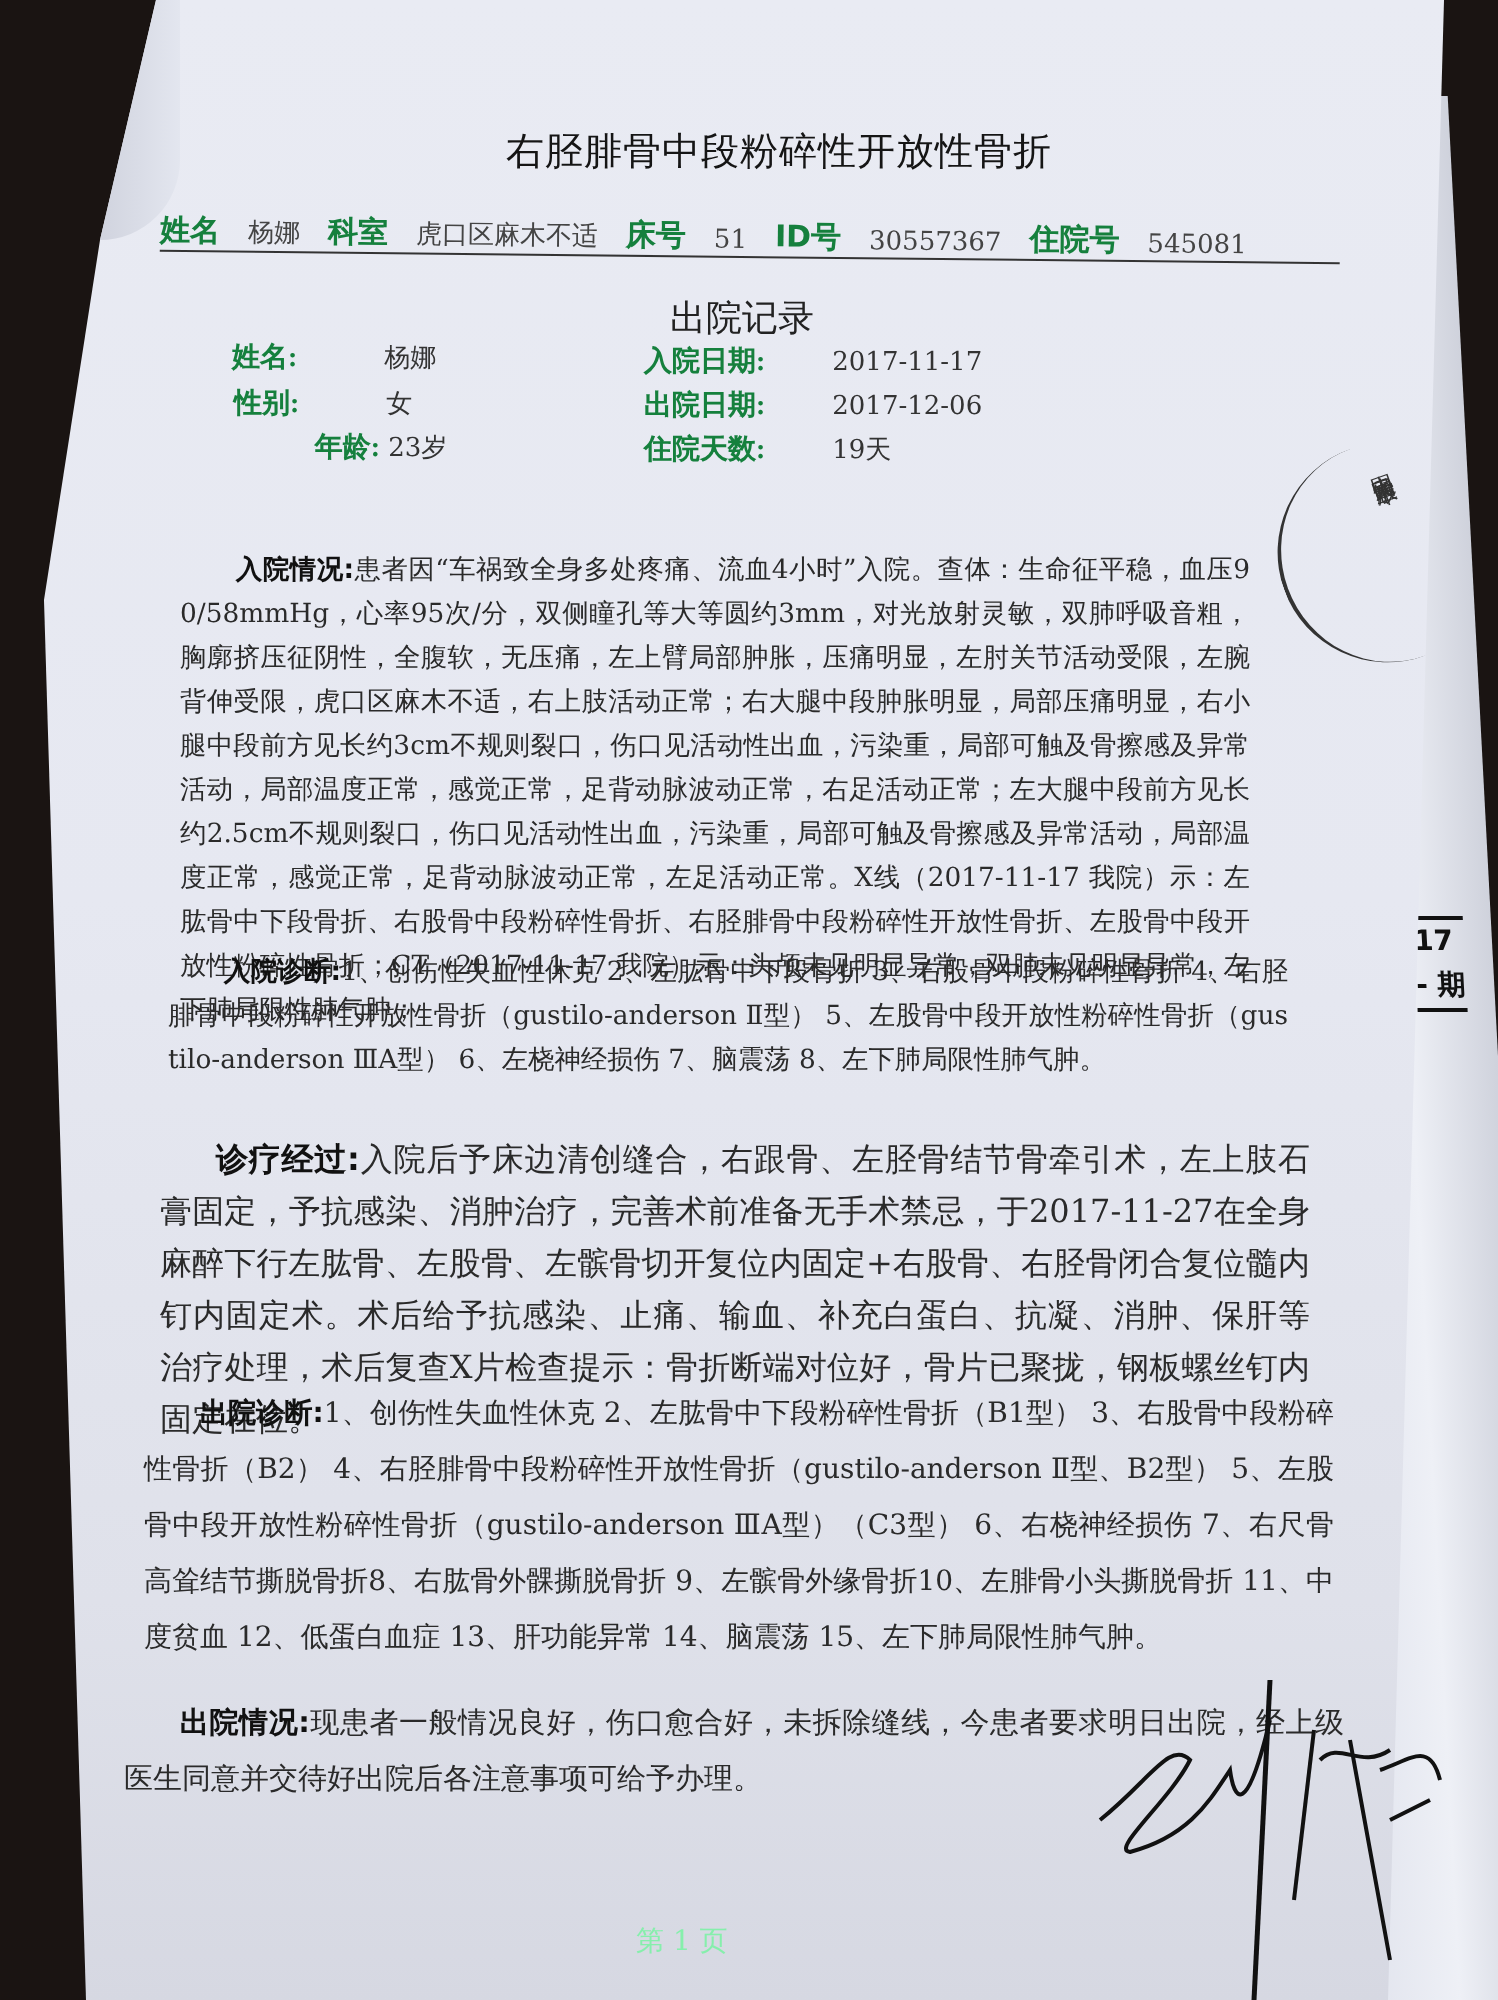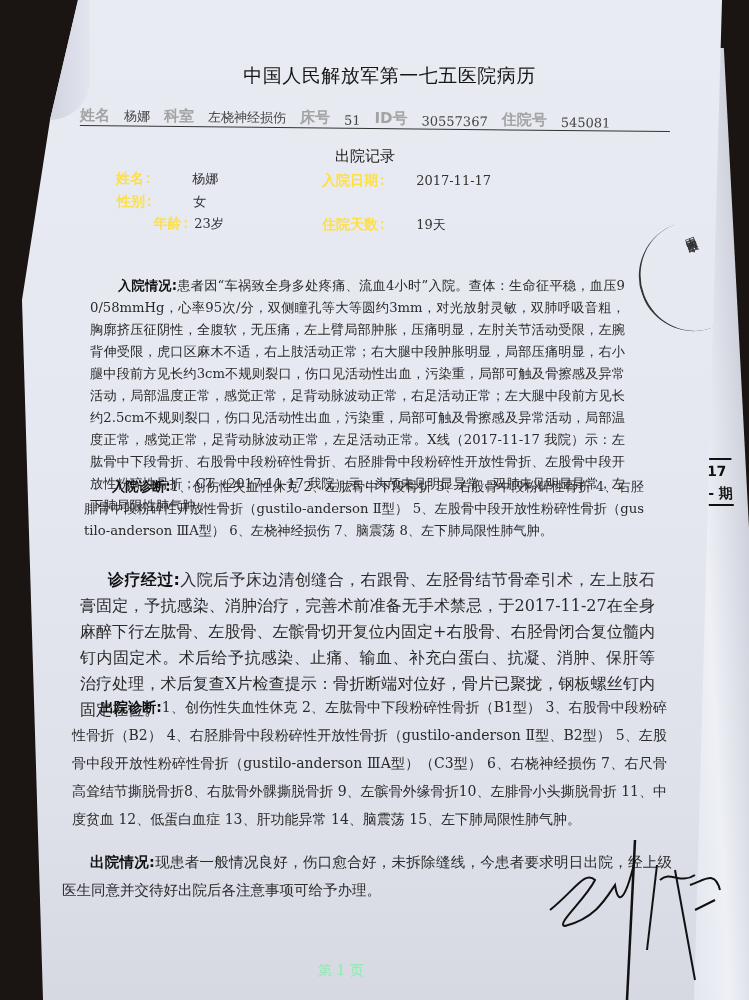--- a/index.html
+++ b/index.html
@@ -33,28 +33,28 @@
     position:absolute; top:63px; left:0; width:749px; text-align:center;
     font-family:"DejaVu Sans", sans-serif; font-size:19px; color:#151515; letter-spacing:0.5px;
     padding-left:30px; box-sizing:border-box;
   }
   .hdr {
     position:absolute; top:104px; left:80px; width:590px; height:24px;
     border-bottom:1.5px solid #333; font-size:13px; color:#333;
     display:flex; align-items:flex-end; gap:0; transform:rotate(0.6deg);
   }
   .hdr span { margin-right:14px; white-space:nowrap; }
-  .hdr .lbl { font-family:"DejaVu Sans", sans-serif; font-size:15px; color:#a3a3a3; font-weight:bold; }
+  .hdr .lbl { font-family:"DejaVu Sans", sans-serif; font-size:15px; color:#15803d; font-weight:bold; }
   .hdr .val { color:#444; }
   .sub-title {
     position:absolute; top:147px; left:335px; font-family:"DejaVu Sans", sans-serif;
-    font-size:15px; color:#222;
+    font-size:18px; color:#222;
   }
   .info { position:absolute; font-size:13px; color:#333; }
-  .info .k { font-family:Liberation Mono, monospace; font-weight:bold; color:#fde047; font-size:14px; display:inline-block; width:72px; }
+  .info .k { font-family:Liberation Serif, serif; font-weight:bold; color:#15803d; font-size:14px; display:inline-block; width:72px; }
   .info .v { display:inline-block; }
   .para {
     position:absolute; font-size:13.2px; line-height:22px; color:#2a2a2a; text-align:justify;
     word-break:break-all;
   }
   .para .h { font-family:"DejaVu Sans", sans-serif; font-weight:bold; color:#111; }
   .stamp {
     position:absolute; left:640px; top:228px; width:70px; height:110px;
     border-left:2px solid #333; border-radius:60px 0 0 60px;
     transform:rotate(-20deg); color:#333; font-size:11px; font-family:"DejaVu Sans", sans-serif;
@@ -72,27 +72,27 @@
 
 <div class="under-sheet">
   <div class="frag">17<br>- 期</div>
 </div>
 
 <div class="sheet">
   <div class="curl"></div>
 </div>
 
 <div class="content">
-  <div class="title">中国人民解放军第一七五医院病历</div>
+  <div class="title">右胫腓骨中段粉碎性开放性骨折</div>
 
   <div class="hdr">
     <span class="lbl">姓名</span>
     <span class="val">杨娜</span>
     <span class="lbl">科室</span>
-    <span class="val">左桡神经损伤</span>
+    <span class="val">虎口区麻木不适</span>
     <span class="lbl">床号</span>
     <span class="val">51</span>
     <span class="lbl">ID号</span>
     <span class="val">30557367</span>
     <span class="lbl">住院号</span>
     <span class="val">545081</span>
   </div>
 
   <div class="sub-title">出院记录</div>
 
@@ -104,20 +104,24 @@
     <span class="k">性别:</span>
     <span class="v">女</span>
   </div>
   <div class="info" style="top:215px; left:118px;text-align:right;">
     <span class="k">年龄:</span>
     <span class="v">23岁</span>
   </div>
   <div class="info" style="top:172px; left:322px;">
     <span class="k" style="width:90px">入院日期:</span>
     <span class="v">2017-11-17</span>
+  </div>
+  <div class="info" style="top:194px; left:322px;">
+    <span class="k" style="width:90px">出院日期:</span>
+    <span class="v">2017-12-06</span>
   </div>
   <div class="info" style="top:216px; left:322px;">
     <span class="k" style="width:90px">住院天数:</span>
     <span class="v">19天</span>
   </div>
 
   <div class="para" style="top:238px; left:90px; width:535px; text-indent:28px;margin-top:37px;">
     <span class="h">入院情况:</span><span>患者因“车祸致全身多处疼痛、流血4小时”入院。查体：生命征平稳，血压90/58mmHg，心率95次/分，双侧瞳孔等大等圆约3mm，对光放射灵敏，双肺呼吸音粗，胸廓挤压征阴性，全腹软，无压痛，左上臂局部肿胀，压痛明显，左肘关节活动受限，左腕背伸受限，虎口区麻木不适，右上肢活动正常；右大腿中段肿胀明显，局部压痛明显，右小腿中段前方见长约3cm不规则裂口，伤口见活动性出血，污染重，局部可触及骨擦感及异常活动，局部温度正常，感觉正常，足背动脉波动正常，右足活动正常；左大腿中段前方见长约2.5cm不规则裂口，伤口见活动性出血，污染重，局部可触及骨擦感及异常活动，局部温度正常，感觉正常，足背动脉波动正常，左足活动正常。X线（2017-11-17 我院）示：左肱骨中下段骨折、右股骨中段粉碎性骨折、右胫腓骨中段粉碎性开放性骨折、左股骨中段开放性粉碎性骨折；CT（2017-11-17 我院）示：头颅未见明显异常，双肺未见明显异常，左下肺局限性肺气肿；</span>
   </div>
 

